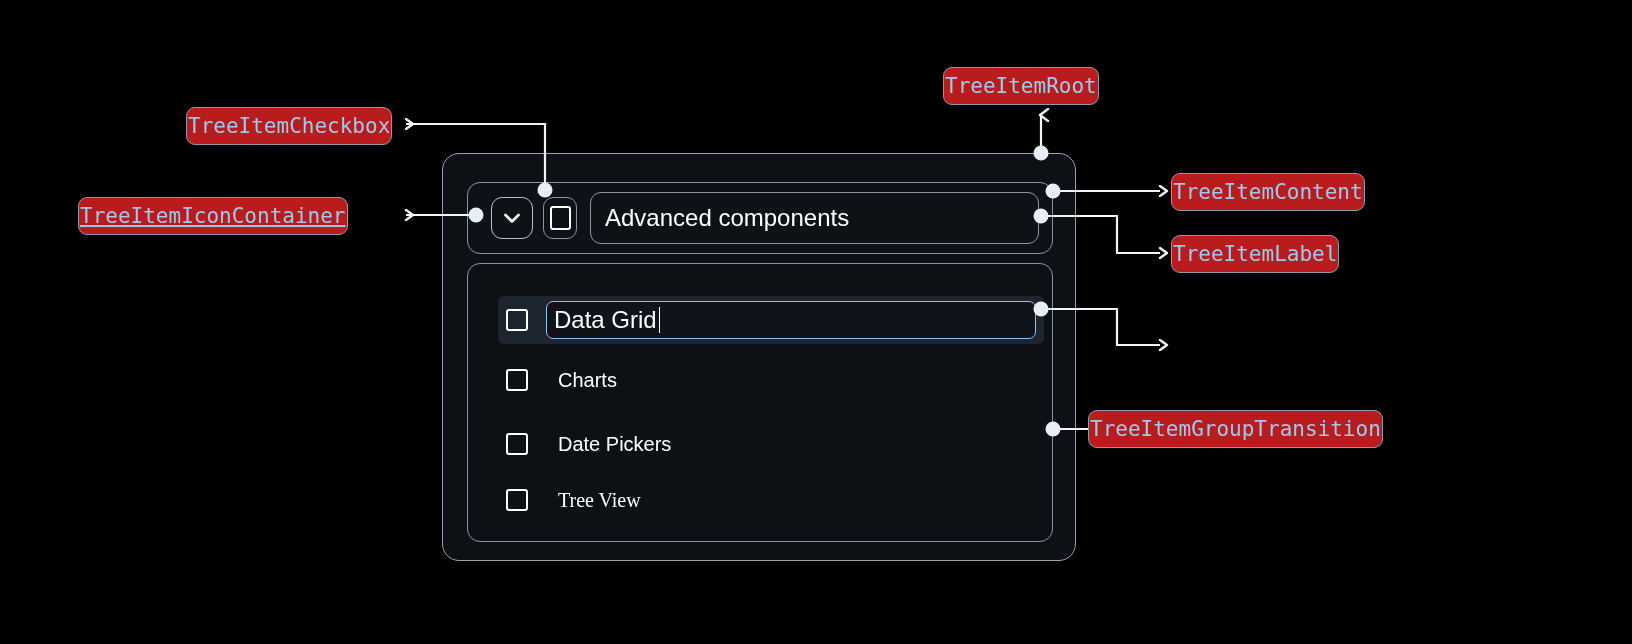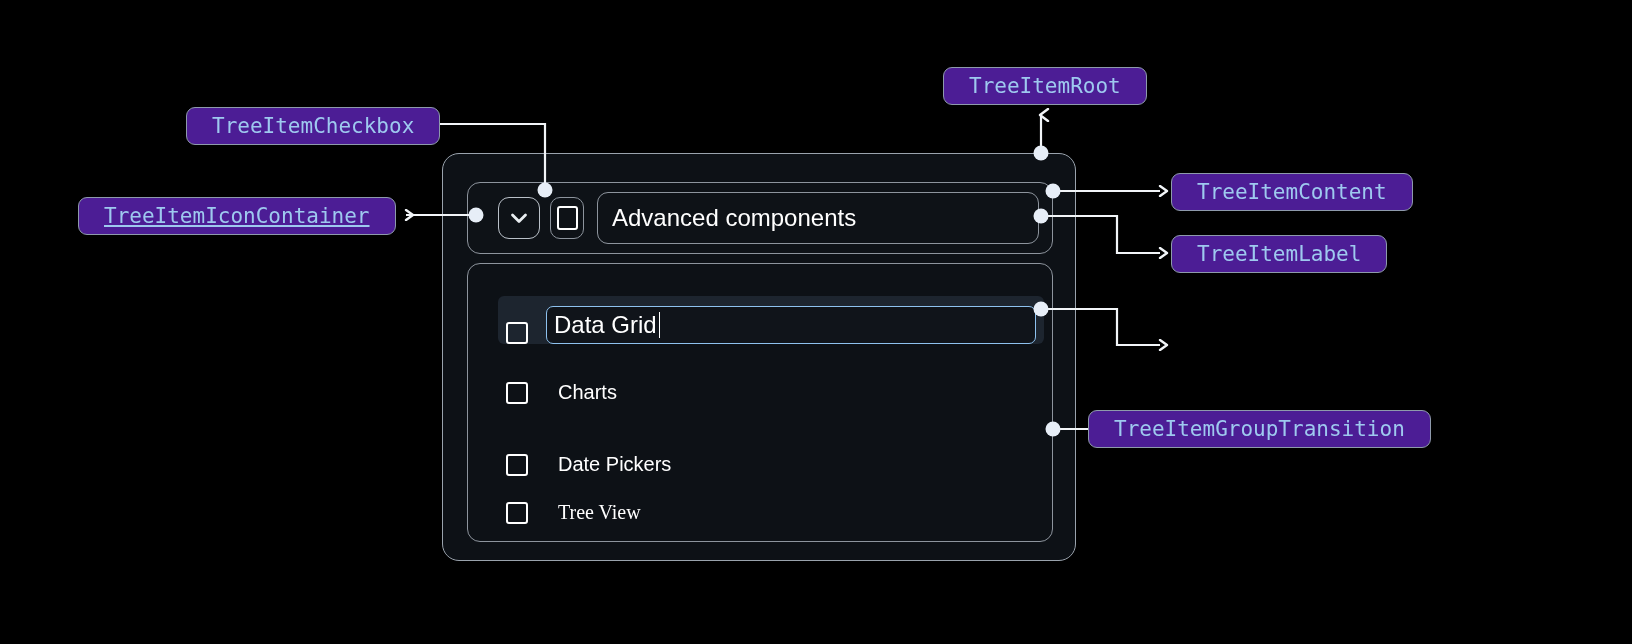--- a/index.html
+++ b/index.html
@@ -30,22 +30,22 @@
 
   
   .chip {
     position: absolute;
     z-index: 8;
     display: flex;
     align-items: center;
     justify-content: center;
     box-sizing: border-box;
     height: 38px;
-    padding: 0 25px;
-    background: #4c1d95;
+    padding: 0 1px;
+    background: #b91c1c;
     border: 1px solid #8e9aab;
     border-radius: 9px;
     color: #9ec9ef;
     font-family: "DejaVu Sans Mono", monospace;
     font-size: 21px;
     letter-spacing: 0px;
     white-space: nowrap;
   }
 
   
@@ -66,21 +66,21 @@
     left: 24px;
     top: 28px;
     width: 586px;
     height: 72px;
     box-sizing: border-box;
     background: #0e1217;
     border: 1.6px solid #8d949d;
     border-radius: 13px;
     display: flex;
     align-items: center;
-    padding-left: 30px;
+    padding-left: 23px;
   }
   .icon-container {
     flex: 0 0 auto;
     width: 42px;
     height: 42px;
     box-sizing: border-box;
     border: 1.6px solid #b9c0c8;
     border-radius: 11px;
     display: flex;
     align-items: center;
@@ -132,21 +132,21 @@
     border: 1.6px solid #8d949d;
     border-radius: 13px;
     overflow: hidden;
   }
   .row {
     position: absolute;
     left: 30px;
     width: 546px;
     height: 48px;
     display: flex;
-    align-items: flex-end;
+    align-items: center;
     box-sizing: border-box;
   }
   .row.selected {
     left: 30px;
     width: 546px;
     background: #1d252f;
     border-radius: 6px;
   }
   .row-check {
     flex: 0 0 auto;
@@ -283,21 +283,21 @@
           <span class="txt">Data Grid</span>
           <span class="caret"></span>
         </div>
       </div>
 
       <div class="row" style="top:92px;">
         <span class="row-check"></span>
         <span class="row-text">Charts</span>
       </div>
 
-      <div class="row" style="top:164px;">
+      <div class="row" style="top:156px;">
         <span class="row-check"></span>
         <span class="row-text">Date Pickers</span>
       </div>
 
       <div class="row" style="top:212px;font-family:Liberation Serif, serif;">
         <span class="row-check"></span>
         <span class="row-text">Tree View</span>
       </div>
 
     </div>

